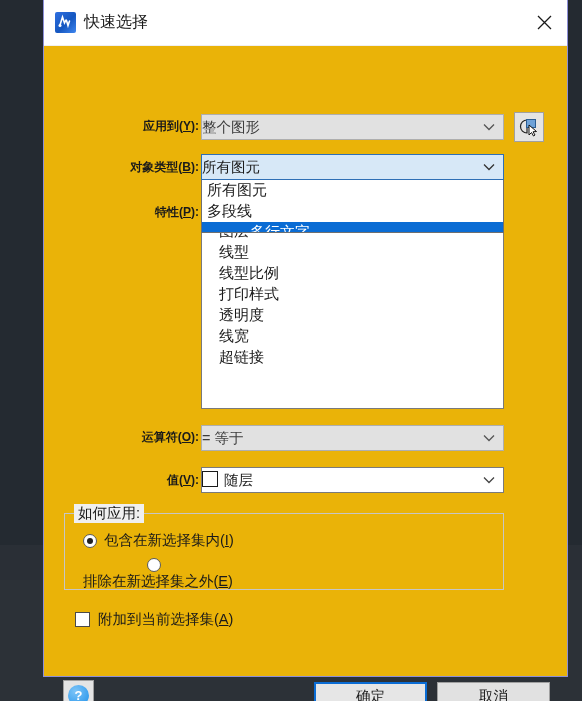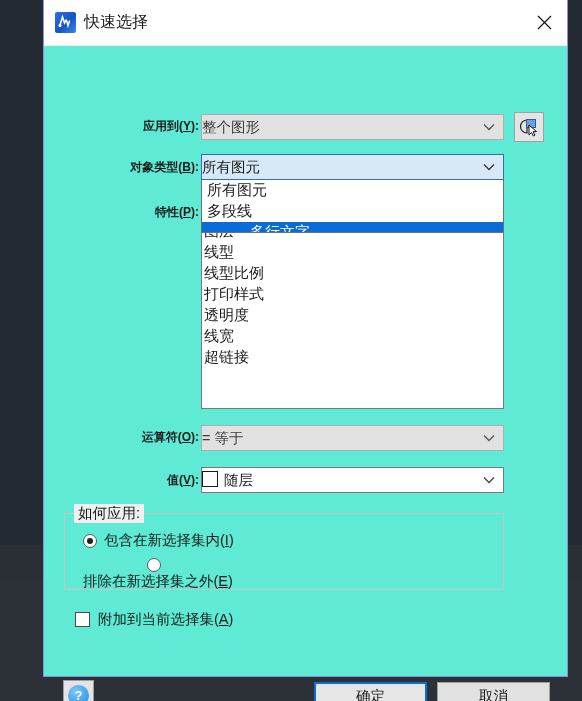--- a/index.html
+++ b/index.html
@@ -10,21 +10,21 @@
     position:relative;
   }
   .desktop-band{position:absolute;left:0;right:0;}
   .band1{top:0;height:545px;background:#242a31;}
   .band2{top:545px;height:35px;background:#2a2f36;}
   .band3{top:580px;height:121px;background:#2c3137;}
 
   
   .dialog{
     position:absolute;left:43px;top:0;width:525px;height:677px;
-    background:#5eead4;
+    background:#eab308;
     border:1px solid #8d8fd8;
     border-top:none;
     box-sizing:border-box;
   }
   .titlebar{
     height:45px;background:#ffffff;position:relative;
     border-bottom:1px solid #f0f0f0;
   }
   .title-icon{
     position:absolute;left:11px;top:12px;width:21px;height:21px;
@@ -82,21 +82,21 @@
     color:#1a1a1a;white-space:nowrap;
   }
   .dd-item.sel{background:#0a6cd4;color:#ffffff;padding-left:48px;}
 
   
   .listbox{
     position:absolute;box-sizing:border-box;
     background:#ffffff;border:1px solid #7a7a7a;z-index:10;overflow:hidden;
   }
   .lb-item{
-    height:21px;line-height:20px;font-size:15px;padding-left:2px;
+    height:21px;line-height:20px;font-size:15px;padding-left:17px;
     color:#1a1a1a;white-space:nowrap;
   }
 
   
   .groupbox{
     position:absolute;box-sizing:border-box;
     border:1px solid #c6c6c6;
   }
   .group-title{
     position:absolute;top:-10px;left:9px;background:#f0f0f0;

